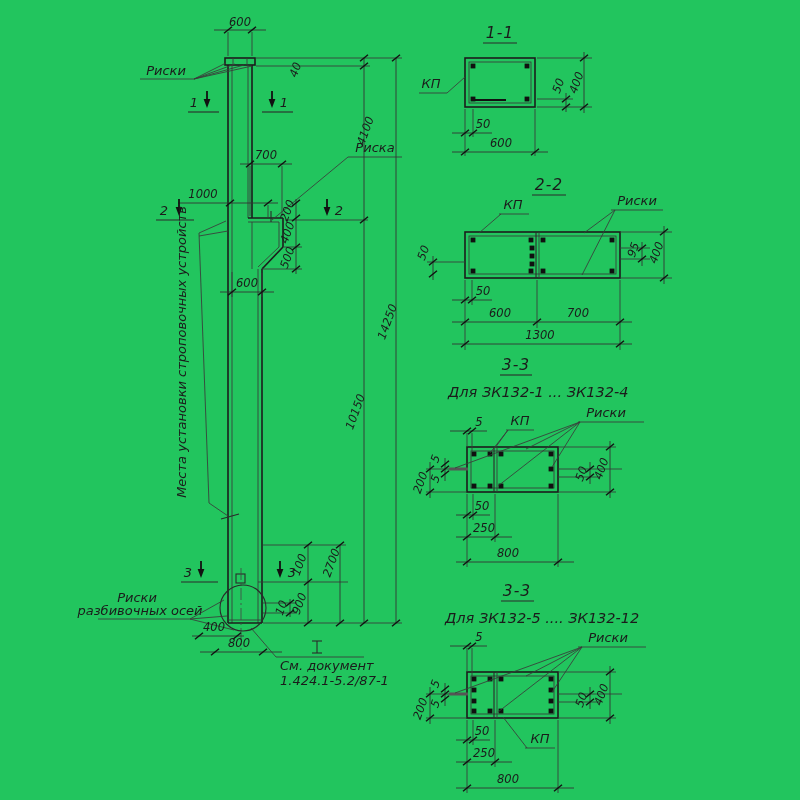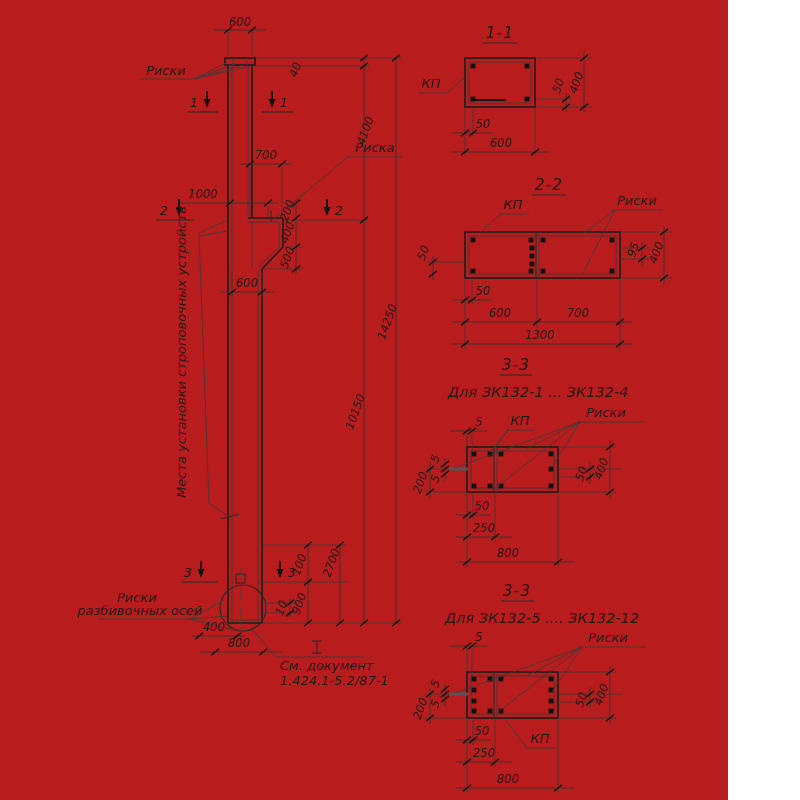--- a/index.html
+++ b/index.html
@@ -1,16 +1,16 @@
 <!DOCTYPE html>
 <html><head>
 <meta charset="utf-8">
 <style>
   html,body{margin:0;padding:0;background:#ffffff;}
-  .page{width:728px;height:800px;background:#b91c1c;position:relative;overflow:hidden;}
+  .page{width:800px;height:800px;background:#22c55e;position:relative;overflow:hidden;}
   svg text{font-family:"DejaVu Sans","Liberation Sans",sans-serif;font-style:italic;fill:#1b1b1b;}
   .t  {font-size:11.5px;}
   .t2 {font-size:13px;}
   .tt {font-size:15.5px;letter-spacing:1px;}
   .ts {font-size:14.5px;}
   .ln {stroke:#1c1c1c;stroke-width:1.6;fill:none;}
   .md {stroke:#2a2a2a;stroke-width:1.1;fill:none;}
   .th {stroke:#3a3a3a;stroke-width:0.85;fill:none;}
   .dm {stroke:#333;stroke-width:0.9;fill:none;}
   .tk {stroke:#111;stroke-width:1.4;}

